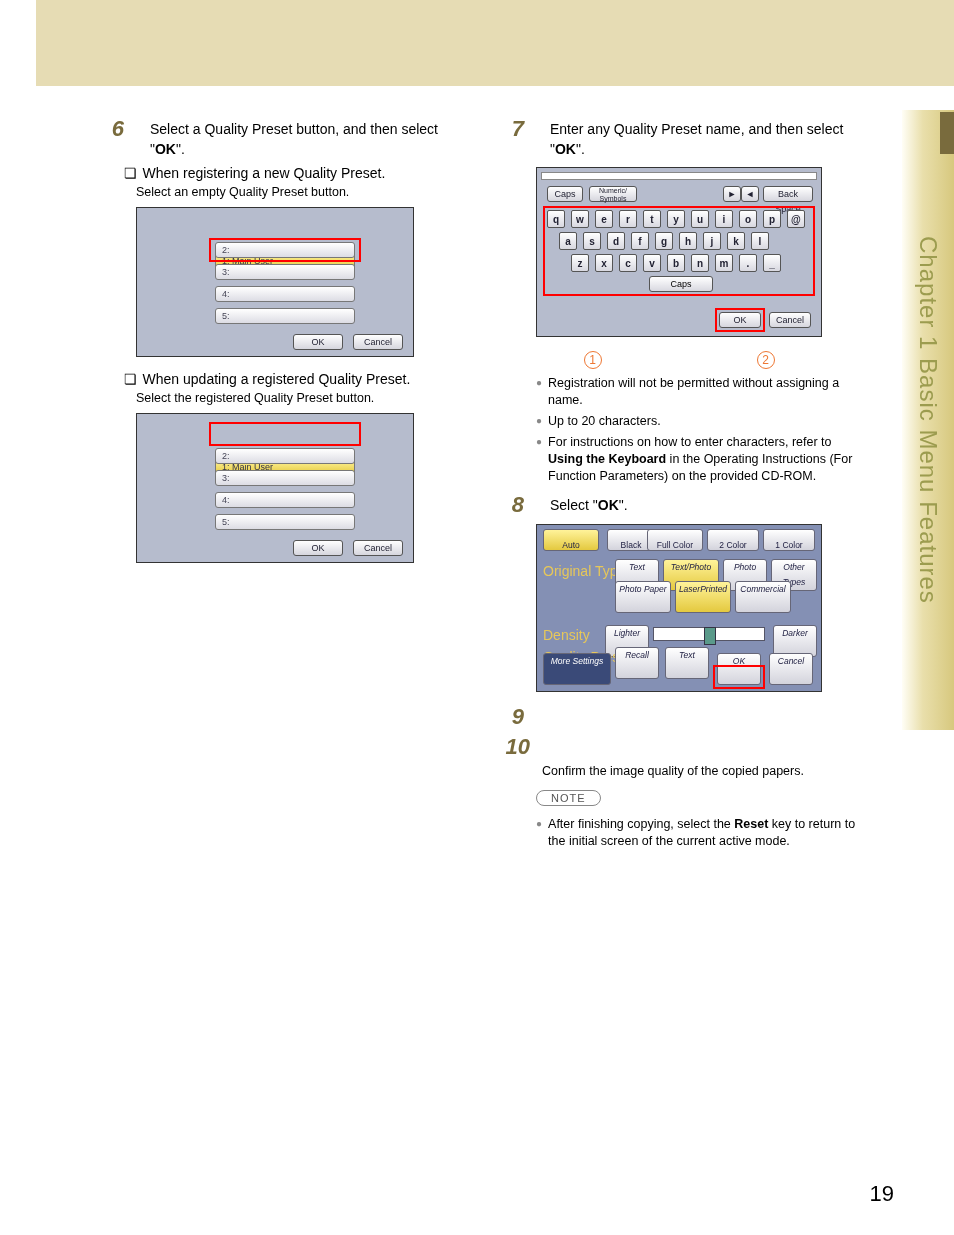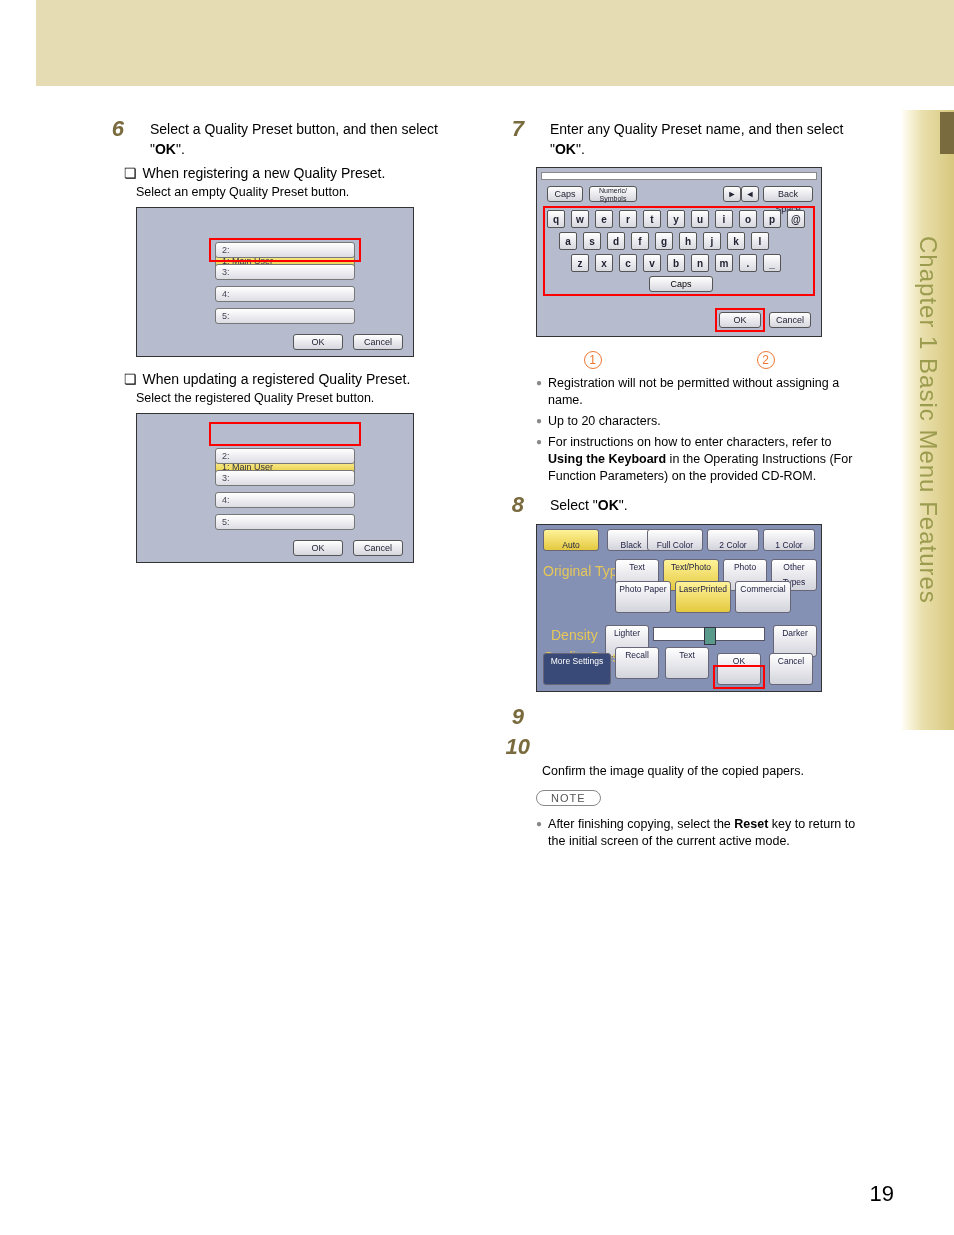--- a/index.html
+++ b/index.html
@@ -162,21 +162,21 @@
     border:1px solid #667; border-radius:3px;
     font-size:8.5px; color:#224; text-align:center;
     padding-top: 10px;
   }
   .shot-settings .tab.sel { background: linear-gradient(#fff39a,#e4c93f); }
   .shot-settings .lbl { position:absolute; color:#e6c75a; font-size:14px; font-weight:normal;}
   .shot-settings .sm {
     position:absolute; height:32px;
     background: linear-gradient(#fff,#d3d3dc);
     border:1px solid #667; border-radius:3px;
-    font-size:8.5px; color:#224; text-align:center; line-height:15px;
+    font-size:8.5px; color:#224; text-align:center; line-height:15px;font-style:italic;
   }
   .shot-settings .dens {
     position:absolute; left:116px; top:102px; width:112px; height:14px;
     background:#fff; border:1px solid #556;
   }
   .shot-settings .dens::after{
     content:""; position:absolute; left:50px; top:-1px; width:10px; height:16px; background:#5a9a8a; border:1px solid #334;
   }
   .shot-settings .redbox { position:absolute; border:2px solid #f00; }
 </style>
@@ -326,21 +326,21 @@
       <div class="lbl" style="top:38px; left:6px">Original Type</div>
       <div class="sm" style="top:34px; left:78px; width:44px">Text</div>
       <div class="sm sel" style="top:34px; left:126px; width:56px; background:linear-gradient(#fff39a,#e4c93f)">Text/Photo</div>
       <div class="sm" style="top:34px; left:186px; width:44px">Photo</div>
       <div class="sm" style="top:34px; left:234px; width:46px">Other Types</div>
 
       <div class="sm" style="top:56px; left:78px; width:56px">Photo Paper</div>
       <div class="sm" style="top:56px; left:138px; width:56px; background:linear-gradient(#fff39a,#e4c93f)">LaserPrinted</div>
       <div class="sm" style="top:56px; left:198px; width:56px">Commercial</div>
 
-      <div class="lbl" style="top:102px; left:14px">Density</div>
+      <div class="lbl" style="top:102px; left:6px">Density</div>
       <div class="sm" style="top:100px; left:68px; width:44px">Lighter</div>
       <div class="dens"></div>
       <div class="sm" style="top:100px; left:236px; width:44px">Darker</div>
 
       <div class="lbl" style="top:124px; left:6px">Quality Presets</div>
       <div class="sm" style="top:122px; left:78px; width:44px">Recall</div>
       <div class="sm" style="top:122px; left:128px; width:44px">Text</div>
 
       <div class="sm" style="bottom:6px; left:6px; width:68px; background:#3a4a78; color:#fff">More Settings</div>
       <div class="sm" style="bottom:6px; right:60px; width:44px">OK</div>

